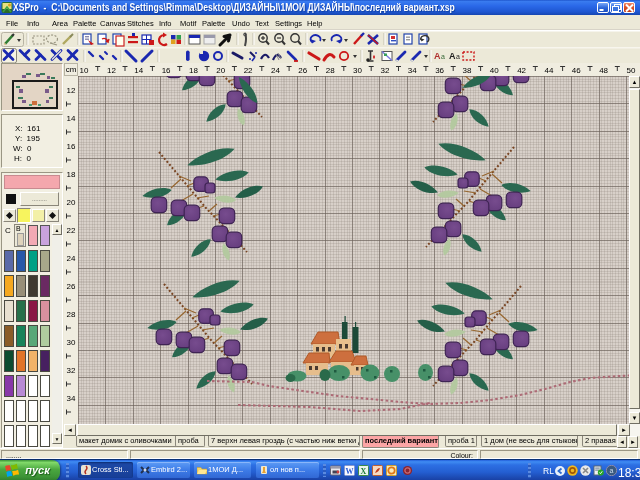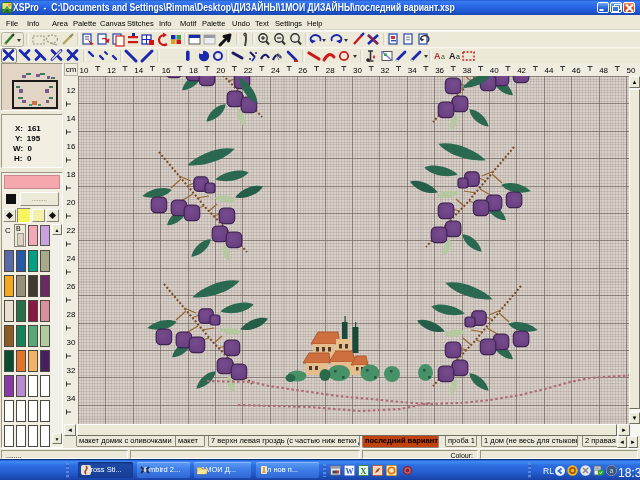--- a/index.html
+++ b/index.html
@@ -29,28 +29,28 @@
   repeating-linear-gradient(to bottom,rgba(105,95,88,.62) 0,rgba(105,95,88,.62) 1px,transparent 1px,transparent 27.4px),
   repeating-linear-gradient(to right,rgba(120,110,100,.18) 0,rgba(120,110,100,.18) 1px,transparent 1px,transparent 2.74px),
   repeating-linear-gradient(to bottom,rgba(120,110,100,.18) 0,rgba(120,110,100,.18) 1px,transparent 1px,transparent 2.74px)}
 
 .sbtn{position:absolute;background:#ece9d8;border:1px solid;border-color:#fff #716f64 #716f64 #fff;color:#000;text-align:center}
 #vscroll{left:629px;top:76px;width:11px;height:348px;background:#f6f5ef}
 #hscroll{left:64px;top:424px;width:576px;height:12px;background:#f6f5ef}
 
 #tabs{left:64px;top:436px;width:576px;height:12px;background:#ece9d8;font-size:7px;white-space:nowrap}
 .tab{position:absolute;top:0;height:11px;background:#ece9d8;border:1px solid #8a867a;border-top:none;border-radius:0 0 2px 2px;line-height:10px;padding:0 2px;color:#000;overflow:hidden;white-space:nowrap;font-size:7.5px}
-.tab.act{background:#c2410c;height:12px;font-weight:bold}
+.tab.act{background:#fca5a5;height:12px;font-weight:bold}
 
 #status{left:0;top:448px;width:640px;height:11px;background:#ece9d8;border-top:1px solid #fff;font-size:7px;color:#000}
 .scell{position:absolute;top:1px;height:9px;border:1px solid;border-color:#9a9684 #fff #fff #9a9684}
 
 #taskbar{left:0;top:459px;width:640px;height:21px;background:linear-gradient(to bottom,#245fdb 0%,#3f8cf3 9%,#2d6fe3 25%,#245fd2 60%,#1941a5 100%);border-top:1px solid #083178}
 #startbtn{position:absolute;left:0;top:0;width:60px;height:21px;border-radius:0 8px 8px 0;background:linear-gradient(to bottom,#3c9338 0%,#81d969 12%,#4aa73f 45%,#3d9437 80%,#2e7d2a 100%);box-shadow:1px 0 2px rgba(0,0,0,.4);color:#fff;font-weight:bold;font-style:italic;font-size:11px;line-height:20px;text-align:center;text-shadow:1px 1px 1px #1a5a1a}
-.taskbtn{position:absolute;top:2px;height:16px;border-radius:2px;background:linear-gradient(to bottom,#5e9cf5 0%,#3d7ce8 50%,#3168d4 100%);box-shadow:inset 0 1px 0 #8ab6fa;color:#fff;font-size:7.5px;line-height:16px;padding-left:7px;overflow:hidden;white-space:nowrap}
+.taskbtn{position:absolute;top:2px;height:16px;border-radius:2px;background:linear-gradient(to bottom,#5e9cf5 0%,#3d7ce8 50%,#3168d4 100%);box-shadow:inset 0 1px 0 #8ab6fa;color:#fff;font-size:7.5px;line-height:16px;padding-left:14px;overflow:hidden;white-space:nowrap}
 .taskbtn.dark{background:linear-gradient(to bottom,#1e4aa8 0%,#173e96 100%);box-shadow:inset 0 1px 2px #0c2a6e}
 .ticon{position:absolute;left:3px;top:3px;width:10px;height:10px}
 .qicon{position:absolute;top:5px;width:11px;height:11px;border-radius:1px}
 #tray{position:absolute;left:640px;top:0;width:0;height:21px;color:#fff;font-size:8px}
 </style></head>
 <body>
 <div class="abs" id="title">
  <svg class="abs" style="left:1px;top:1px" width="12" height="13" viewBox="0 0 12 13">
       <rect x="0.5" y="1" width="11" height="11" rx="2" fill="#2a6a2a"></rect>
       <rect x="1.5" y="2" width="9" height="6" fill="#e8e080"></rect>
@@ -267,21 +267,21 @@
           <rect x="47" y="22" width="4" height="2"></rect>
     <rect x="16" y="33" width="5" height="2"></rect>
           <rect x="47" y="33" width="4" height="2"></rect>
    </g>
    <rect x="30" y="37" width="5" height="4" fill="#cd6f3e"></rect>
    <rect x="27" y="40" width="3" height="2" fill="#4d9a72"></rect>
         <rect x="36" y="40" width="3" height="2" fill="#4d9a72"></rect>
   </svg>
  </div>
 
- <div class="well" style="left:1px;top:51px;width:62px;height:54px;font-size:8px;font-weight:bold;color:#000">
+ <div class="well" style="left:1px;top:51px;width:62px;height:54px;font-size:8px;font-weight:normal;color:#000">
   <div style="position:absolute;left:13px;top:9px">X:&nbsp;&nbsp;161</div>
   <div style="position:absolute;left:13px;top:19px">Y:&nbsp;&nbsp;195</div>
   <div style="position:absolute;left:11px;top:29px">W:&nbsp;&nbsp;0</div>
   <div style="position:absolute;left:12px;top:39px">H:&nbsp;&nbsp;0</div>
  </div>
 
  <div class="well" style="left:1px;top:109px;width:62px;height:276px">
   <div class="abs" style="left:2px;top:2px;width:56px;height:14px;background:#f4a7ad;border:1px solid #c88a90"></div>
   <div class="abs" style="left:4px;top:21px;width:10px;height:10px;background:#101010"></div>
   <div class="abs" style="left:18px;top:19px;width:39px;height:14px;background:#ece9d8;border:1px solid;border-color:#fff #8a867a #8a867a #fff;font-size:6px;text-align:center;line-height:13px;color:#333">.........</div>
@@ -538,40 +538,48 @@
  <div class="sbtn" style="left:0;top:13px;width:11px;height:320px"></div>
  <div class="sbtn" style="left:0;top:336px;width:11px;height:12px;font-size:6px;line-height:11px">▼</div>
 </div>
 <div class="abs" id="hscroll">
  <div class="sbtn" style="left:0;top:0;width:12px;height:12px;font-size:6px;line-height:11px">◄</div>
  <div class="sbtn" style="left:13px;top:0;width:540px;height:12px"></div>
  <div class="sbtn" style="left:554px;top:0;width:12px;height:12px;font-size:6px;line-height:11px">►</div>
 </div>
 <div class="abs" id="tabs">
  <span class="tab" style="left:12px;width:103px">макет домик с оливочками</span>
- <span class="tab" style="left:111px;width:30px">макет</span>
+ <span class="tab" style="left:111px;width:30px">проба</span>
  <span class="tab" style="left:144px;width:152px">7 верхн левая гроздь (с частью ниж ветки для стык</span>
  <span class="tab act" style="left:298px;width:77px">последний вариант</span>
  <span class="tab" style="left:381px;width:32px">проба 1</span>
  <span class="tab" style="left:417px;width:97px">1 дом (не весь для стыковки)</span>
  <span class="tab" style="left:518px;width:36px">2 правая ниж гр</span>
  <div class="sbtn" style="left:553px;top:0;width:10px;height:12px;font-size:6px;line-height:11px">◄</div>
  <div class="sbtn" style="left:564px;top:0;width:10px;height:12px;font-size:6px;line-height:11px">►</div>
 </div>
 <div class="abs" id="status">
  <div class="scell" style="left:1px;width:127px">
       <span style="position:absolute;left:4px;top:1px">........</span>
     </div>
  <div class="scell" style="left:130px;width:230px"></div>
  <div class="scell" style="left:362px;width:116px">
       <span style="position:absolute;right:4px;top:1px">Colour:</span>
     </div>
  <div class="scell" style="left:480px;width:158px"></div>
 </div>
 <div class="abs" id="taskbar">
+ <div id="startbtn"><svg class="abs" style="left:5px;top:3px" width="14" height="14" viewBox="0 0 14 14">
+        <g transform="rotate(-12 7 7)">
+          <path d="M1,2 Q3,1 6,2 L6,7 Q3,6 1,7 Z" fill="#e8452c"></path>
+          <path d="M7,2 Q10,3 13,2 L13,7 Q10,6 7,7 Z" fill="#7fba00"></path>
+          <path d="M1,8 Q3,7 6,8 L6,13 Q3,12 1,13 Z" fill="#00a4ef"></path>
+          <path d="M7,8 Q10,9 13,8 L13,13 Q10,12 7,13 Z" fill="#ffb900"></path>
+        </g>
+      </svg><span style="margin-left:15px">пуск</span></div>
  <div class="abs" style="left:66px;top:3px;width:3px;height:15px;background:repeating-linear-gradient(to bottom,#5a8ae0 0 2px,#2a5cc0 2px 4px)"></div>
  <div class="taskbtn dark" style="left:78px;width:55px"><svg class="ticon" viewBox="0 0 10 10">
         <rect width="10" height="10" rx="2" fill="#e8e4d4"></rect>
         <path d="M5,1 q2,2 0,4 q-2,2 0,4" stroke="#b03020" fill="none" stroke-width="1.4"></path>
       </svg>Cross Sti...</div>
  <div class="taskbtn" style="left:137px;width:53px"><svg class="ticon" viewBox="0 0 10 10">
         <path d="M1,2 l3,3 l-3,3 M9,2 l-3,3 l3,3" stroke="#203050" stroke-width="2" fill="none"></path>
         <circle cx="5" cy="5" r="1.5" fill="#d0d8e8"></circle>
       </svg>Embird 2...</div>
  <div class="taskbtn" style="left:194px;width:57px"><svg class="ticon" viewBox="0 0 10 10">

